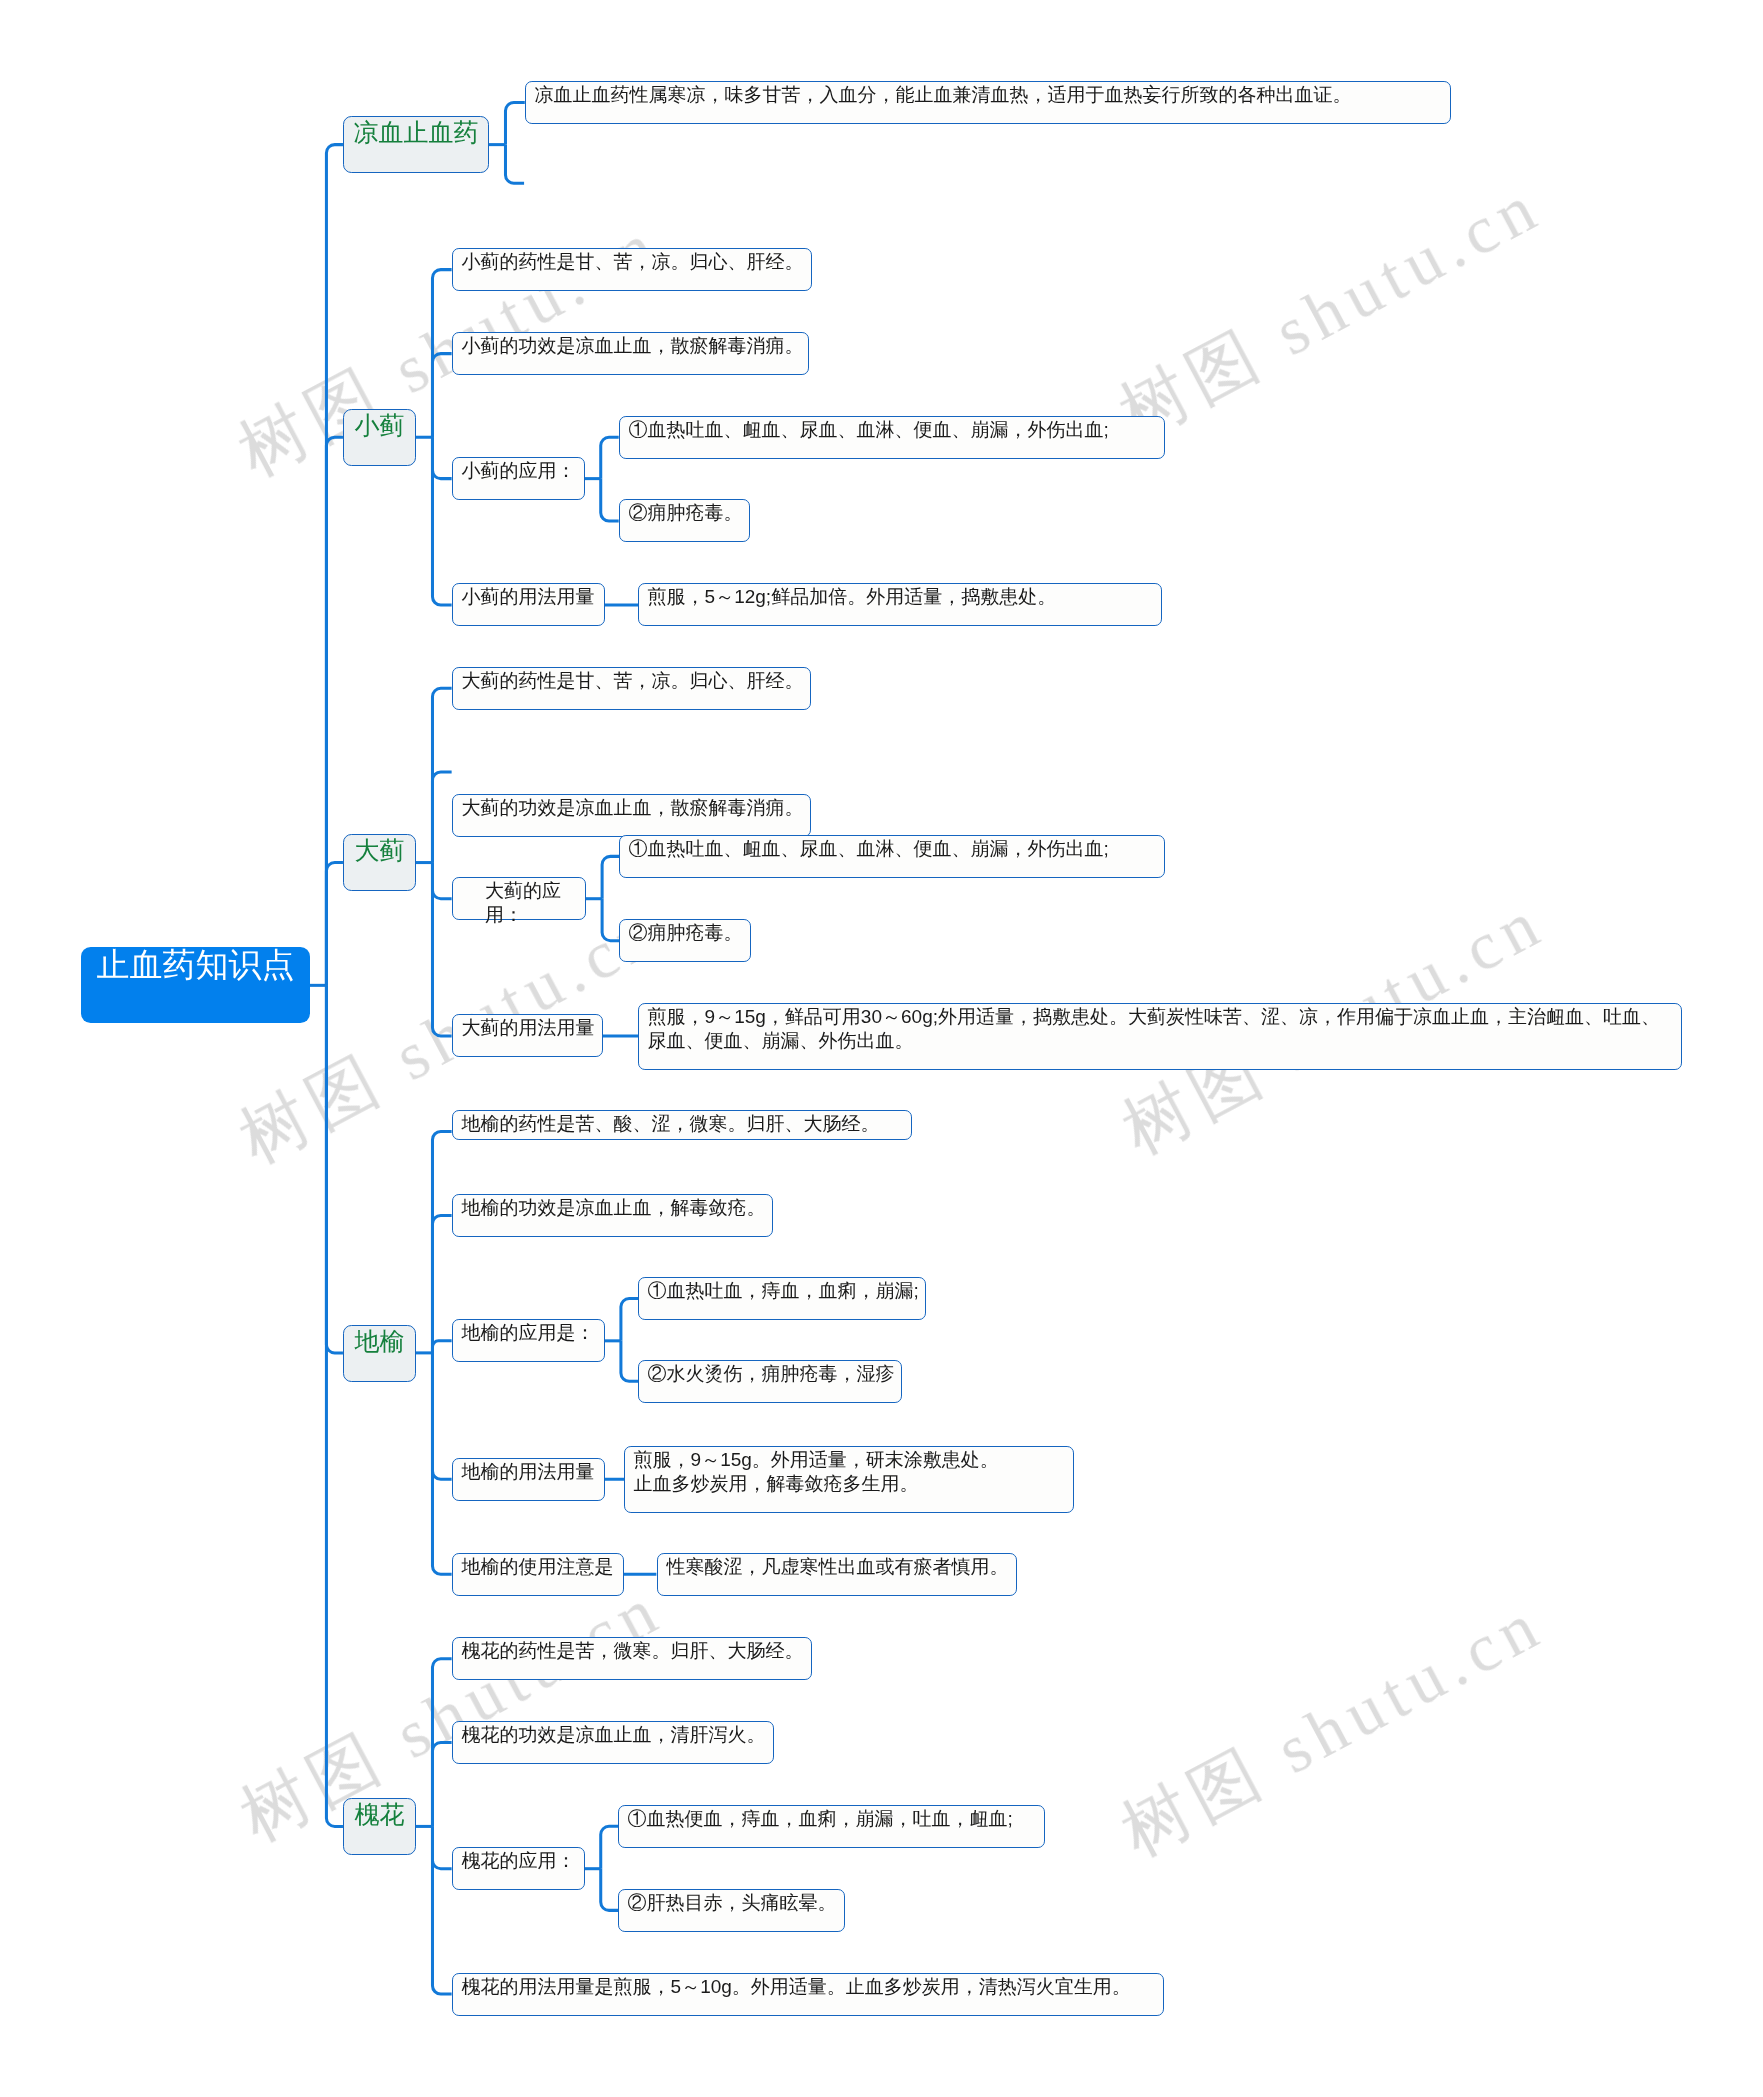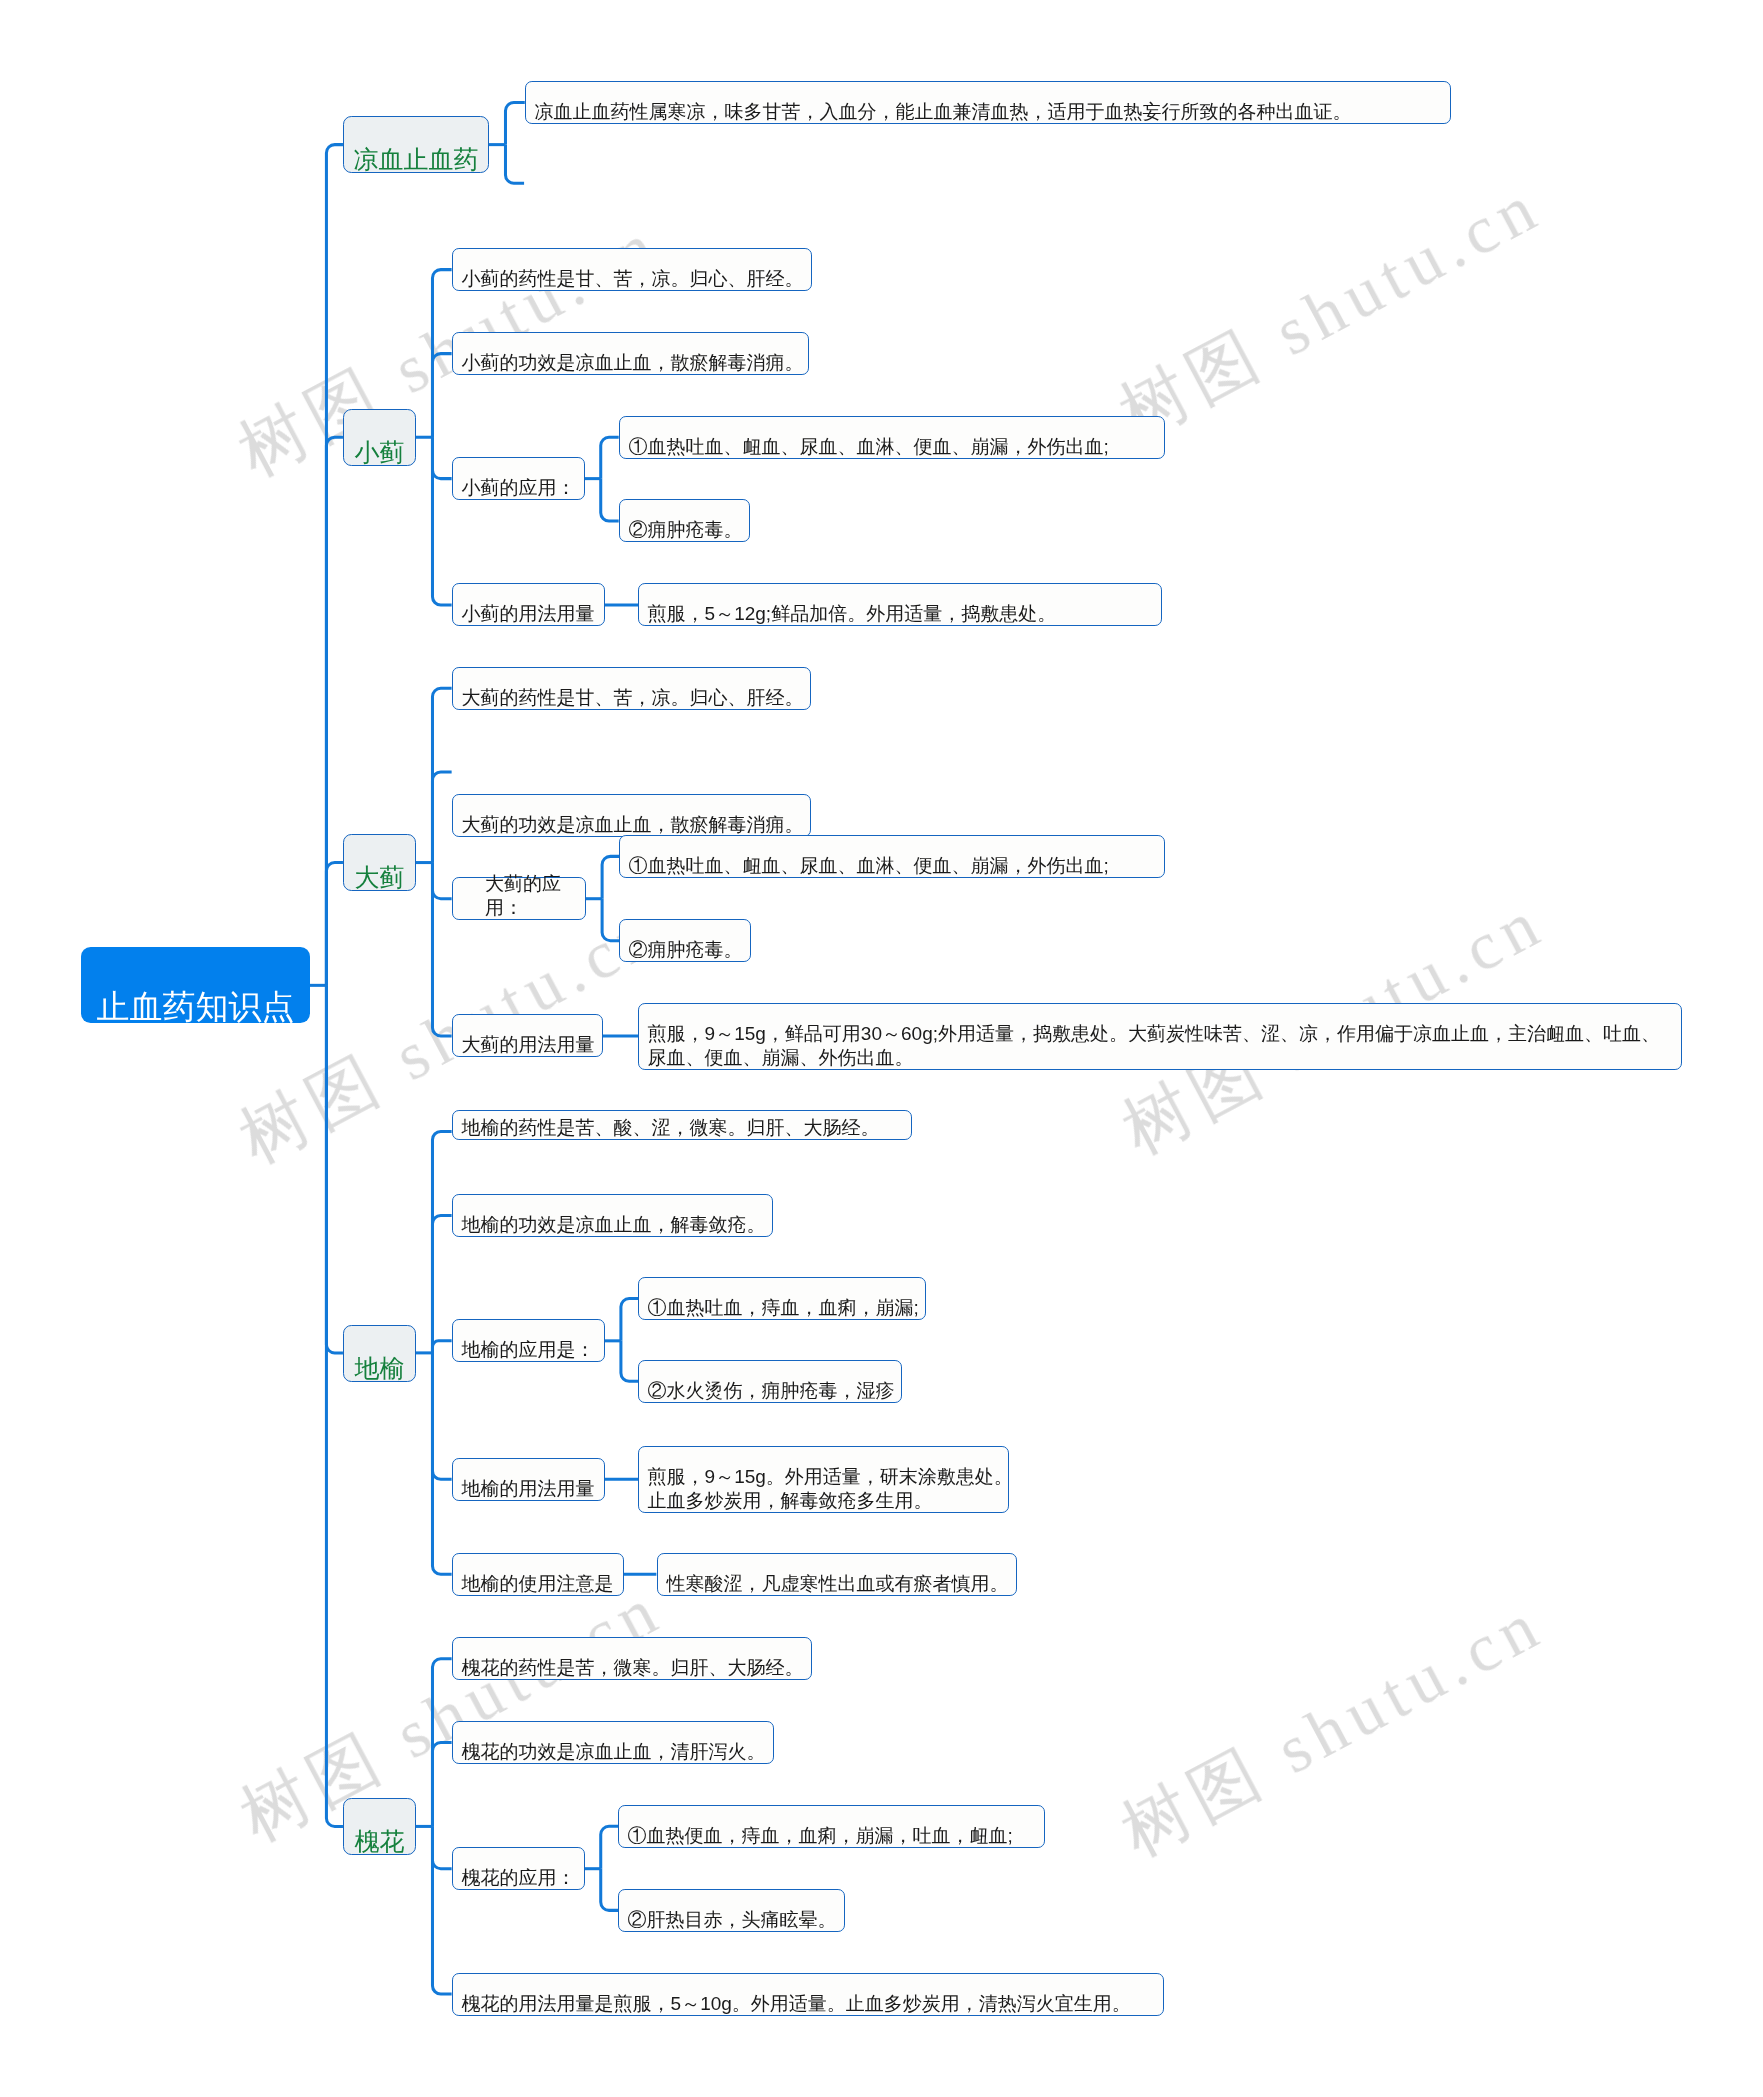--- a/index.html
+++ b/index.html
@@ -4,21 +4,21 @@
 <title>ZHIXUEYAO</title>
 <style>
   html,body{margin:0;padding:0;background:#ffffff;}
   #page{position:relative;width:1763px;height:2097px;overflow:hidden;background:#ffffff;
         font-family:"Liberation Sans",sans-serif;-webkit-font-smoothing:antialiased;}
 
   #wires{position:absolute;left:0;top:0;width:1763px;height:2097px;}
   .wm{position:absolute;color:#dcdcdc;font-family:"Liberation Serif",serif;font-size:68px;
       white-space:nowrap;transform-origin:0 100%;letter-spacing:7.6px;line-height:1;
       will-change:opacity;}
-  .node{position:absolute;box-sizing:border-box;display:flex;align-items:flex-end;
+  .node{position:absolute;box-sizing:border-box;display:flex;align-items:flex-start;
         transform:translateZ(0);}
   .node .txt{display:block;width:100%;will-change:opacity;}
   .n-root{background:#0280ed;color:#ffffff;border-radius:9.6px;font-size:33px;
           text-align:center;letter-spacing:0px;line-height:33px;padding-top:1.4px;}
   .n-branch{background:#ecf0f2;border:1.5px solid #1565c0;border-radius:8.3px;font-size:25px;
             color:#15803d;text-align:center;line-height:25px;padding-top:2.8px;}
   .n-leaf{background:#fdfdfc;border:1.5px solid #1565c0;border-radius:6.9px;font-size:19px;
           color:#1a1a1a;padding-left:8.6px;padding-right:4.1px;line-height:23.4px;padding-top:1.4px;}
   .n-leaf .ln{display:block;white-space:nowrap;}
 </style>
@@ -154,21 +154,21 @@
     </div>
   <div class="node n-leaf" style="left:638px;top:1277px;width:288px;height:43px;">
       <span class="txt">①血热吐血，痔血，血痢，崩漏;</span>
     </div>
   <div class="node n-leaf" style="left:638px;top:1360px;width:264px;height:43px;">
       <span class="txt">②水火烫伤，痈肿疮毒，湿疹</span>
     </div>
   <div class="node n-leaf" style="left:452px;top:1458px;width:153px;height:43px;">
       <span class="txt">地榆的用法用量</span>
     </div>
-  <div class="node n-leaf" style="left:638px;top:1446px;width:371px;height:67px;">
+  <div class="node n-leaf" style="left:624px;top:1446px;width:450px;height:67px;">
       <span class="txt">
         <span class="ln">煎服，9～15g。外用适量，研末涂敷患处。</span>
         <span class="ln">止血多炒炭用，解毒敛疮多生用。</span>
       </span>
     </div>
   <div class="node n-leaf" style="left:452px;top:1553px;width:172px;height:43px;">
       <span class="txt">地榆的使用注意是</span>
     </div>
   <div class="node n-leaf" style="left:657px;top:1553px;width:360px;height:43px;">
       <span class="txt">性寒酸涩，凡虚寒性出血或有瘀者慎用。</span>

